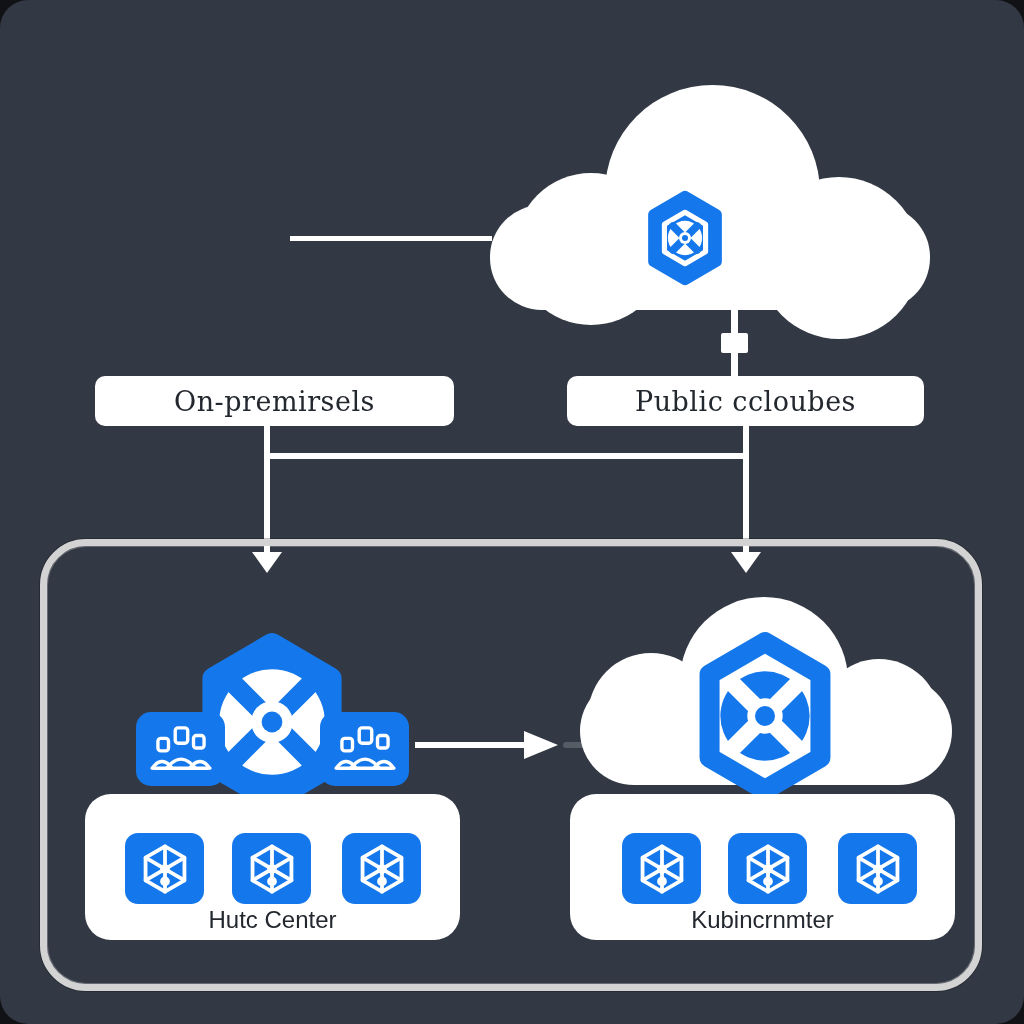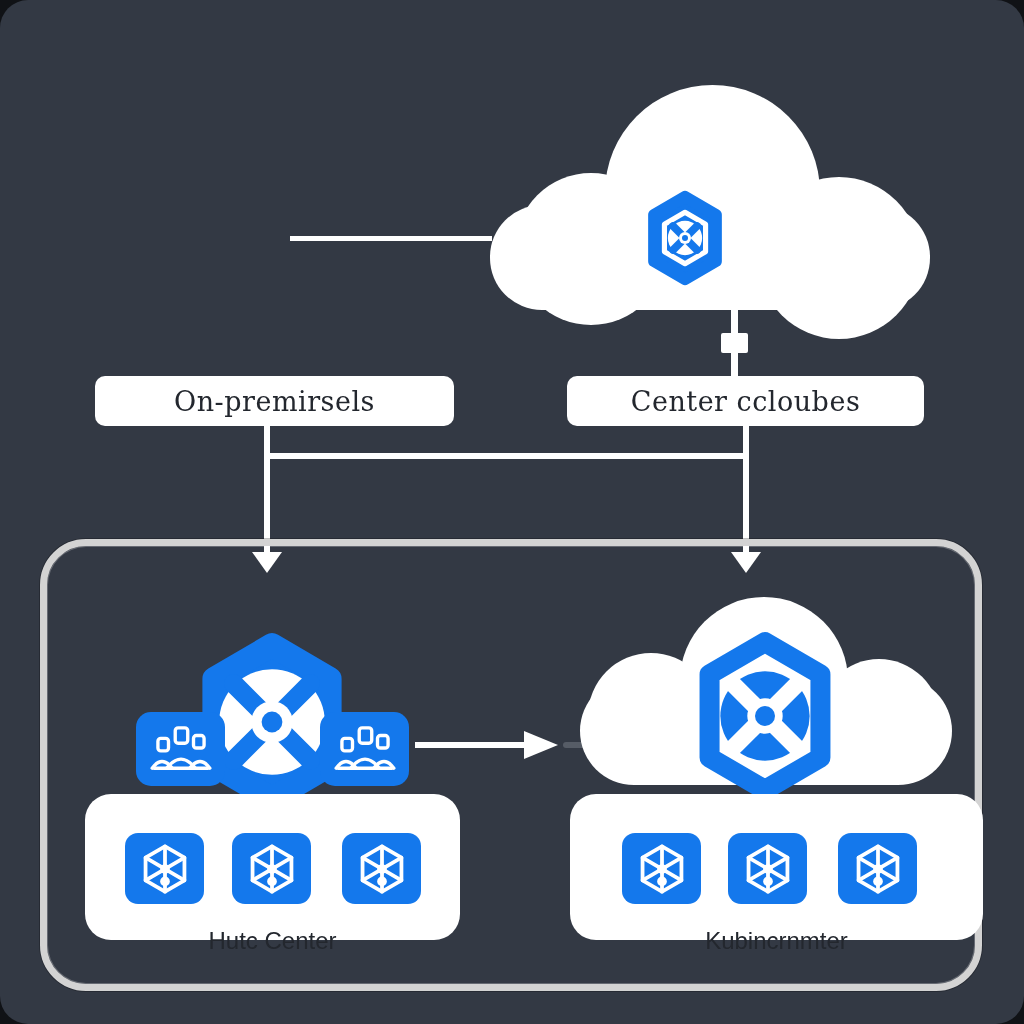--- a/index.html
+++ b/index.html
@@ -17,21 +17,21 @@
              border-bottom:14px solid transparent;border-left:34px solid var(--white,#fff);}
   #container-box{position:absolute;left:40px;top:539px;width:928px;height:438px;
              border:7px solid var(--container-border,#d3d3d3);border-radius:46px;
              box-shadow:inset 0 0 0 1px rgba(255,255,255,.25), 0 0 0 1px rgba(0,0,0,.25);}
   .cluster-box{position:absolute;height:146px;background:var(--white,#fdfdfd);border-radius:26px;}
   .node-sq{position:absolute;width:79px;height:71px;background:var(--blue,#1478ec);border-radius:13px;
              display:flex;align-items:center;justify-content:center;}
   .people-sq{position:absolute;width:89px;height:74px;background:var(--blue,#1478ec);border-radius:15px;
              display:flex;align-items:center;justify-content:center;}
   .cluster-label{position:absolute;left:0;right:0;top:106px;height:40px;display:flex;align-items:center;justify-content:center;
-             font-family:"Liberation Sans","DejaVu Sans",sans-serif;font-size:24px;color:var(--text,#23272e);margin-top:21px;}
+             font-family:"Liberation Sans","DejaVu Sans",sans-serif;font-size:24px;color:var(--text,#23272e);}
   .dash{position:absolute;height:6px;background:var(--dash,#565c66);border-radius:3px;}
 </style>
 </head>
 <body>
 
 <div id="frame">
 
   <div class="wline" style="left:290px;top:236px;width:202px;height:5px;"></div>
 
   <div class="abs" style="left:490px;top:85px;width:440px;height:225px;">
@@ -51,21 +51,21 @@
     <circle cx="50" cy="56" r="3.5" fill="var(--blue,#1478ec)"></circle>
   </svg>
 
   <div class="wline" style="left:731px;top:298px;width:7px;height:78px;"></div>
   <div class="wline" style="left:721px;top:333px;width:27px;height:20px;border-radius:2px;"></div>
 
   <div class="label-box" style="left:95px;top:376px;width:359px;">
     <span>On-premirsels</span>
   </div>
   <div class="label-box" style="left:567px;top:376px;width:357px;">
-    <span>Center ccloubes</span>
+    <span>Public ccloubes</span>
   </div>
 
   <div class="wline" style="left:264px;top:426px;width:6px;height:128px;"></div>
   <div class="wline" style="left:743px;top:426px;width:6px;height:128px;"></div>
   <div class="wline" style="left:264px;top:453px;width:485px;height:6px;"></div>
   <div class="down-arrowhead" style="left:252px;top:552px;"></div>
   <div class="down-arrowhead" style="left:731px;top:552px;"></div>
 
   <div id="container-box"></div>
 
@@ -152,21 +152,21 @@
           <path d="M50 8 L86 29 L86 71 L50 92 L14 71 L14 29 Z"></path>
           <path d="M50 8 L50 92 M86 29 L14 71 M14 29 L86 71"></path>
         </g>
         <circle cx="50" cy="50" r="9" fill="#fff"></circle>
           <circle cx="50" cy="73" r="9" fill="#fff"></circle>
       </svg>
     </div>
     <div class="cluster-label">Hutc Center</div>
   </div>
 
-  <div class="cluster-box" style="left:570px;top:794px;width:385px;padding-left:28px;">
+  <div class="cluster-box" style="left:570px;top:794px;width:385px;">
     <div class="node-sq" style="left:52px;top:39px;">
       <svg width="54" height="54" viewBox="0 0 100 100">
         <g fill="none" stroke="#fff" stroke-width="7" stroke-linejoin="round" stroke-linecap="round">
           <path d="M50 8 L86 29 L86 71 L50 92 L14 71 L14 29 Z"></path>
           <path d="M50 8 L50 92 M86 29 L14 71 M14 29 L86 71"></path>
         </g>
         <circle cx="50" cy="50" r="9" fill="#fff"></circle>
           <circle cx="50" cy="73" r="9" fill="#fff"></circle>
       </svg>
     </div>

